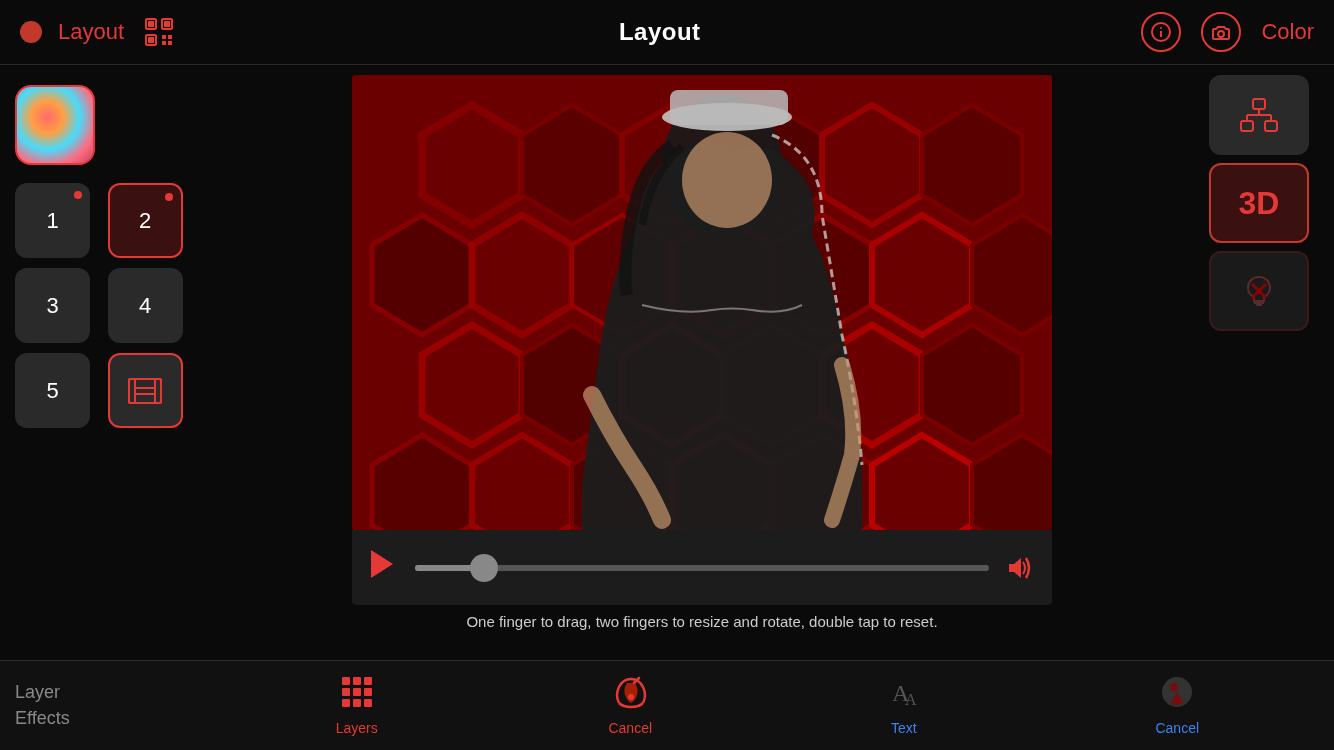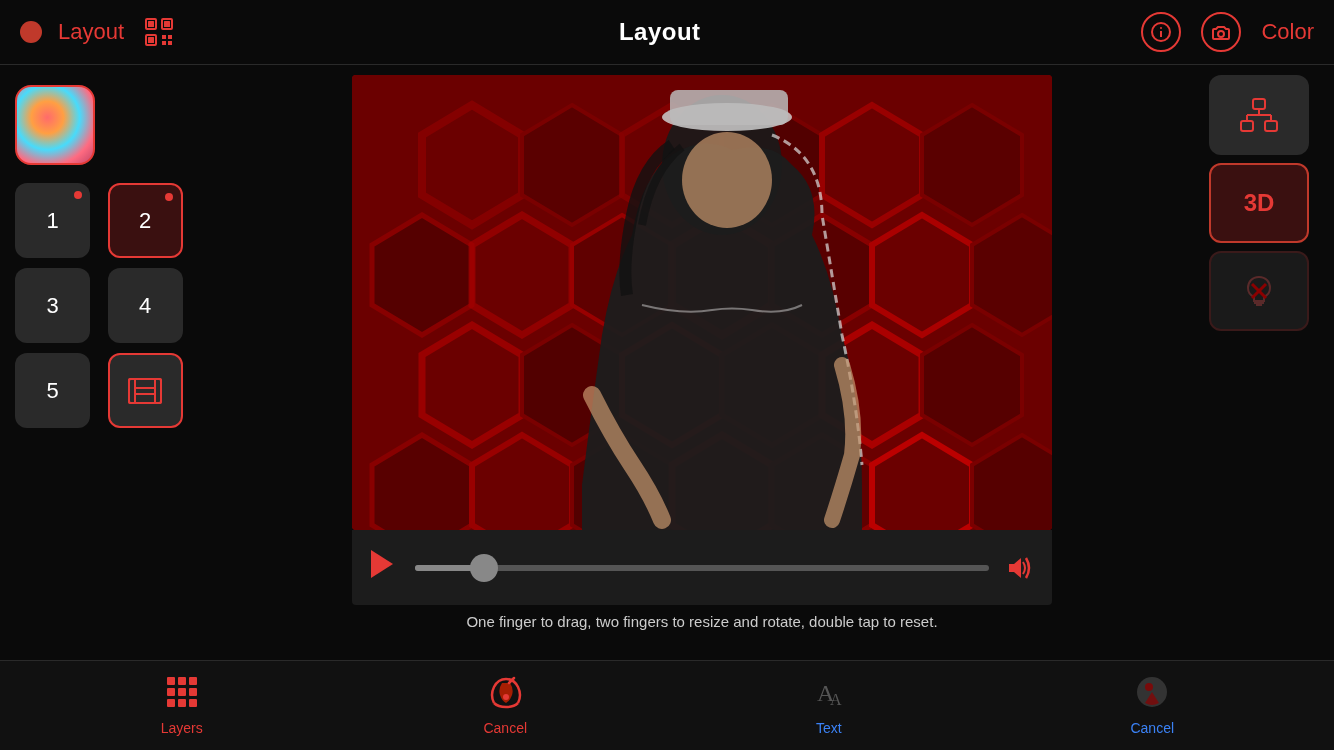--- a/index.html
+++ b/index.html
@@ -238,21 +238,21 @@
     .right-btn.active-3d {
       background: #3a1010;
       border: 2px solid #c0392b;
     }
     .right-btn.disabled-btn {
       background: #1a1a1a;
       border: 2px solid #3a1a1a;
       color: #5a2a2a;
     }
     .btn-3d-text {
-      font-size: 24px;
+      font-size: 32px;
       font-weight: 700;
       color: #e53935;
       line-height: 1;
     }
 
     
     .bottom-toolbar {
       position: absolute;
       bottom: 0; left: 0; right: 0;
       height: 90px;
@@ -493,20 +493,23 @@
         <line x1="15" y1="32" x2="21" y2="32"></line>
 
         <line x1="11" y1="11" x2="25" y2="25" stroke="#8b0000" stroke-width="3"></line>
         <line x1="25" y1="11" x2="11" y2="25" stroke="#8b0000" stroke-width="3"></line>
       </svg>
     </button>
   </div>
 </div>
 
 <div class="bottom-toolbar">
+  <div class="toolbar-left">
+    <span class="toolbar-left-label">Layer<br>Effects</span>
+  </div>
   <div class="toolbar-items">
 
     <div class="toolbar-item">
       <div class="toolbar-icon">
         <svg width="34" height="34" viewBox="0 0 34 34" fill="#e53935">
           <rect x="2" y="2" width="8" height="8" rx="1"></rect>
           <rect x="13" y="2" width="8" height="8" rx="1"></rect>
           <rect x="24" y="2" width="8" height="8" rx="1"></rect>
           <rect x="2" y="13" width="8" height="8" rx="1"></rect>
           <rect x="13" y="13" width="8" height="8" rx="1"></rect>

